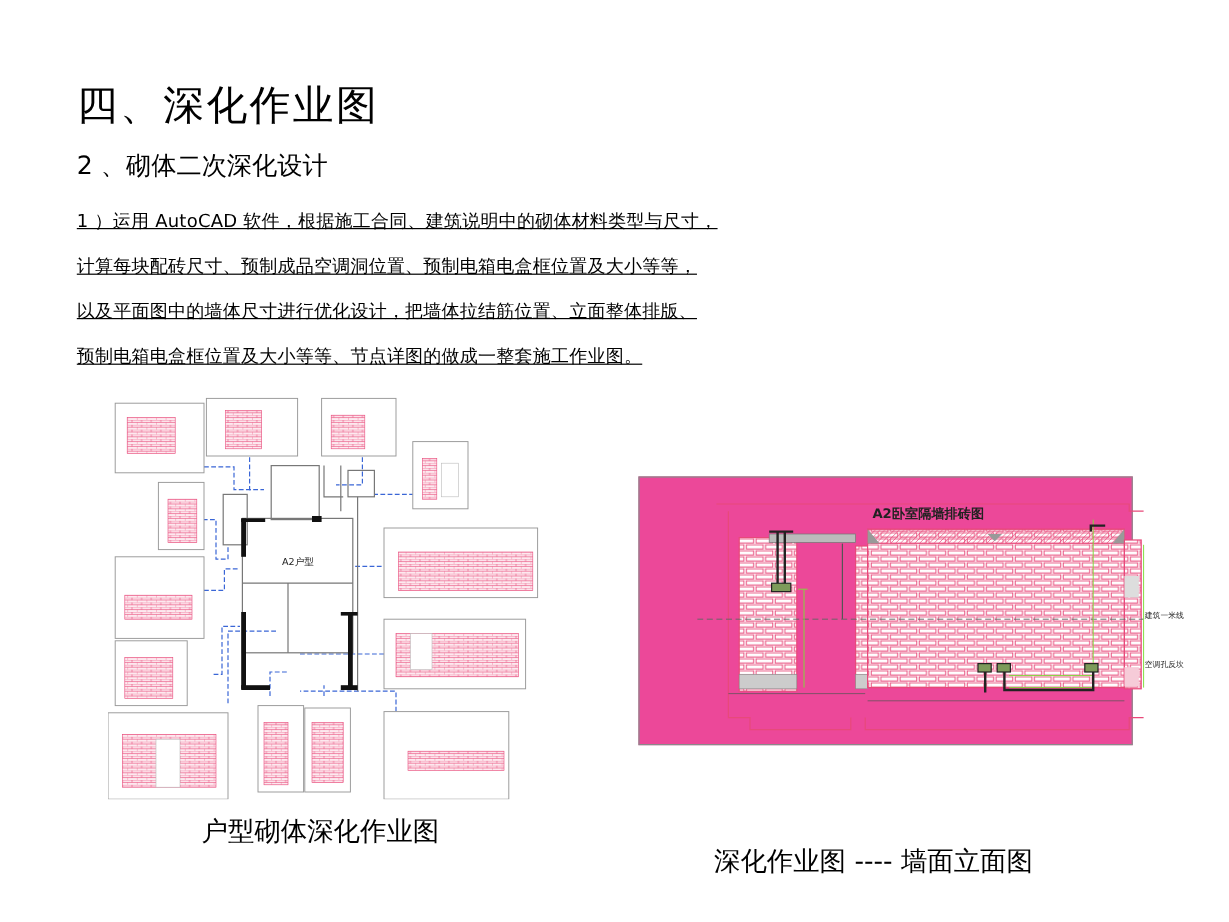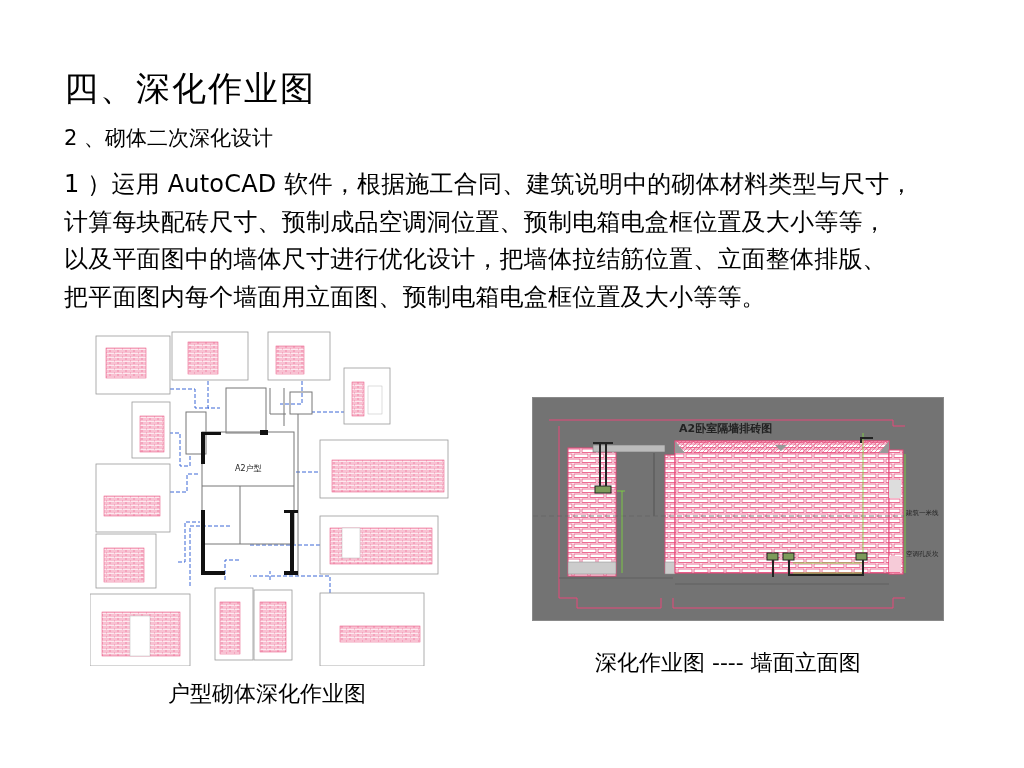--- a/index.html
+++ b/index.html
@@ -13,43 +13,43 @@
     font-size: 34px; line-height: 44px; letter-spacing: 2px; white-space: nowrap;
   }
   .subtitle {
     position: absolute; left: 64px; top: 124px;
     font-size: 21px; line-height: 28px; white-space: nowrap;
   }
   .body-text {
     position: absolute; left: 64px; top: 166px; width: 900px;
   }
   .body-line {
-    font-size: 24px; line-height: 37.5px; white-space: nowrap; letter-spacing: 0.2px;
+    font-size: 15px; line-height: 37.5px; white-space: nowrap; letter-spacing: 0.2px; text-decoration: underline;
   }
   .figure { position: absolute; }
   .fig-left { left: 90px; top: 326px; width: 364px; height: 340px; }
   .fig-right { left: 532px; top: 397px; width: 412px; height: 224px;
-    border: 1px solid #8a8a8a; box-sizing: border-box; background:#737373; }
+    border: 1px solid #8a8a8a; box-sizing: border-box; background:#ec4899;padding-left:48px; }
   .caption { position: absolute; font-size: 22px; line-height: 30px; white-space: nowrap; text-align: right; }
   .cap-left { left: 168px; top: 679px; }
-  .cap-right { left: 595px; top: 648px; }
+  .cap-right { left: 595px; top: 704px; }
   svg { display: block; }
   .cad-text { font-family: "DejaVu Sans", sans-serif; }
 </style>
 </head>
 <body>
 
 <div class="title">四、深化作业图</div>
 <div class="subtitle">2 、砌体二次深化设计</div>
 
 <div class="body-text">
   <div class="body-line">1 ）运用 AutoCAD 软件，根据施工合同、建筑说明中的砌体材料类型与尺寸，</div>
   <div class="body-line">计算每块配砖尺寸、预制成品空调洞位置、预制电箱电盒框位置及大小等等，</div>
   <div class="body-line">以及平面图中的墙体尺寸进行优化设计，把墙体拉结筋位置、立面整体排版、</div>
-  <div class="body-line">把平面图内每个墙面用立面图、预制电箱电盒框位置及大小等等。</div>
+  <div class="body-line">预制电箱电盒框位置及大小等等、节点详图的做成一整套施工作业图。</div>
 </div>
 
 <div class="figure fig-left">
   <svg width="364" height="340" viewBox="0 0 364 340" xmlns="http://www.w3.org/2000/svg">
     <defs>
       <pattern id="brickS" width="8" height="4" patternUnits="userSpaceOnUse">
         <rect width="8" height="4" fill="#fde9ef"></rect>
         <path d="M0 0H8M0 2H8M4 0V2M0 2V4" stroke="#e8497a" stroke-width="0.5" fill="none"></path>
       </pattern>
     </defs>

